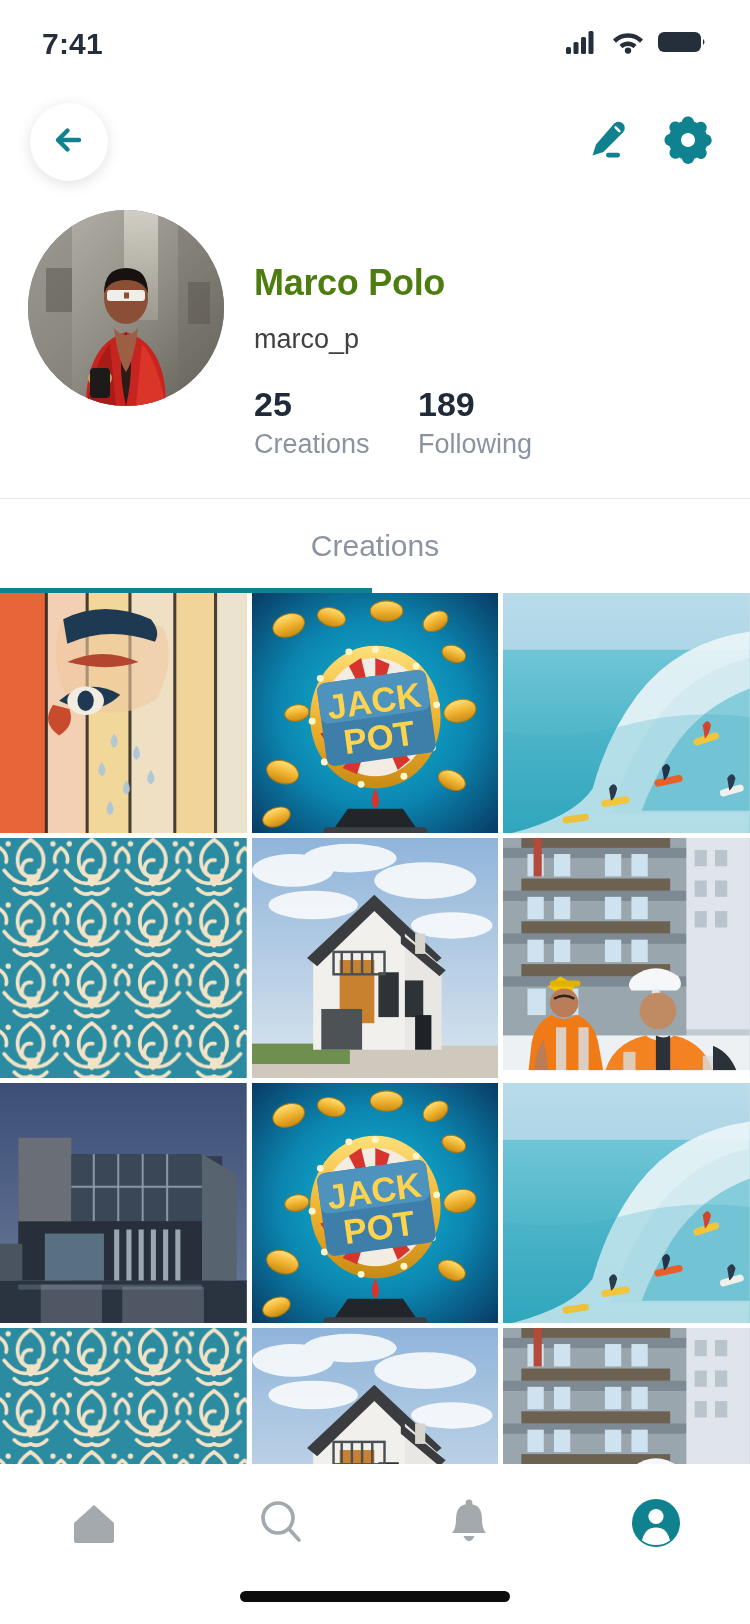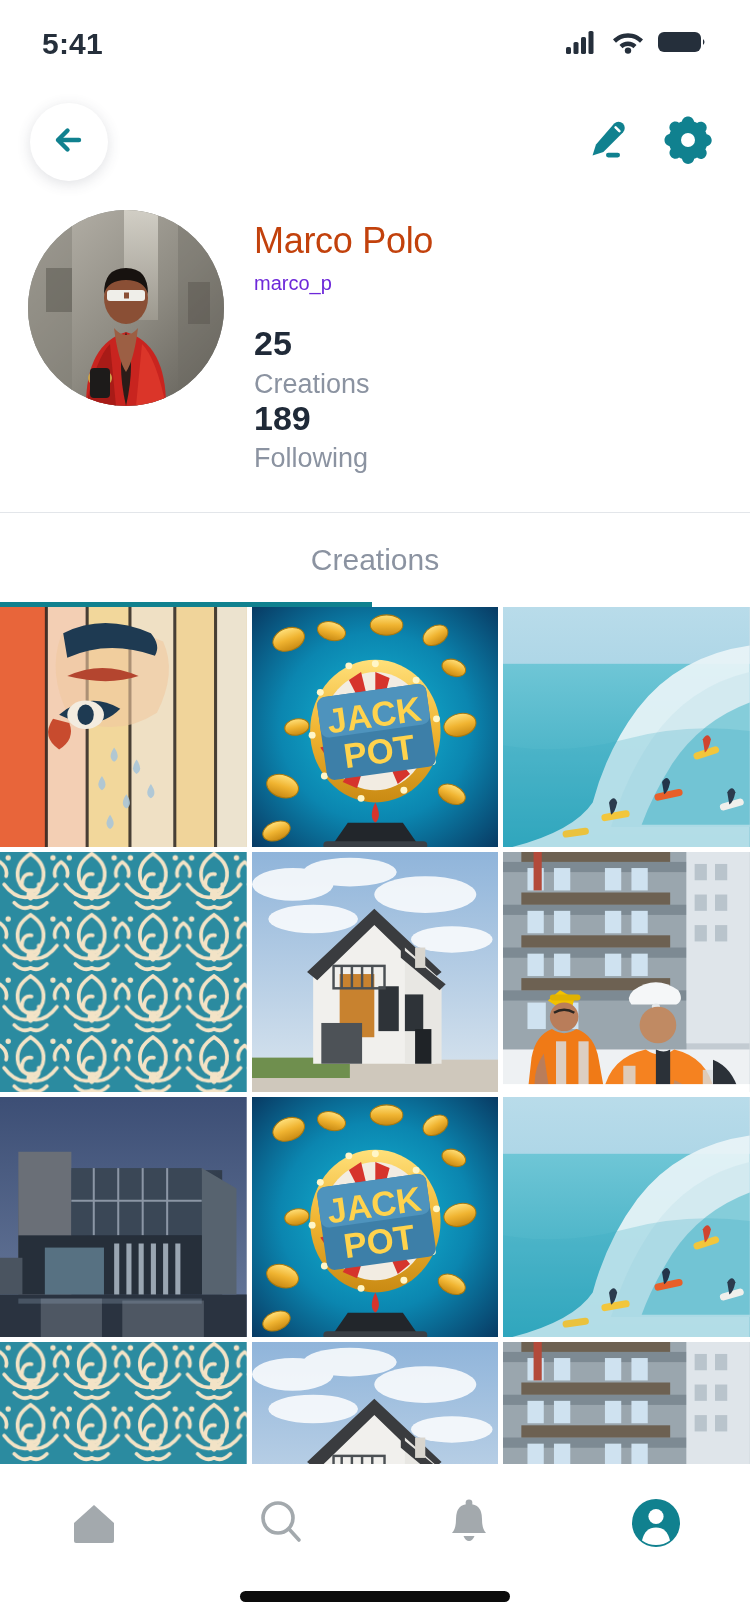--- a/index.html
+++ b/index.html
@@ -56,35 +56,35 @@
     border-radius:50%;
     overflow:hidden;
     flex:0 0 auto;
     position:relative;
     background:#8b8d8a;
   }
   .avatar svg{ display:block; }
   .profile-info{ flex:1; padding-top:10px; }
   .display-name{
     font-size:36px;
-    font-weight:400;
-    color:#c2410c;
+    font-weight:700;
+    color:#4d7c0f;
     letter-spacing:-0.3px;
     line-height:1.15;
+    margin-top:42px;
   }
   .handle{
-    font-size:20px;
-    color:#6d28d9;
-    margin-top:10px;
+    font-size:27px;
+    color:#404040;
+    margin-top:20px;
     line-height:1.2;
   }
   .stats{
     display:flex;
     margin-top:30px;
-    flex-direction:column;
   }
   .stat{ width:164px; }
   .stat:last-child{ width:auto; }
   .stat-num{
     font-size:34px;
     font-weight:700;
     color:#202a38;
     line-height:1.1;
   }
   .stat-label{
@@ -168,21 +168,21 @@
     bottom:22px;
     width:270px; height:11px;
     border-radius:6px;
     background:#0c0c0c;
   }
 </style>
 </head>
 <body>
 
 <div class="statusbar">
-  <div class="status-time">5:41</div>
+  <div class="status-time">7:41</div>
   <div class="status-icons">
     <span>
       <svg width="32" height="24" viewBox="0 0 32 24">
         <rect x="0" y="17" width="5" height="7" rx="1.6" fill="#252f3b"></rect>
         <rect x="7.5" y="12" width="5" height="12" rx="1.6" fill="#252f3b"></rect>
         <rect x="15" y="7" width="5" height="17" rx="1.6" fill="#252f3b"></rect>
         <rect x="22.5" y="1" width="5" height="23" rx="1.6" fill="#252f3b"></rect>
       </svg>
     </span>
     <span>

